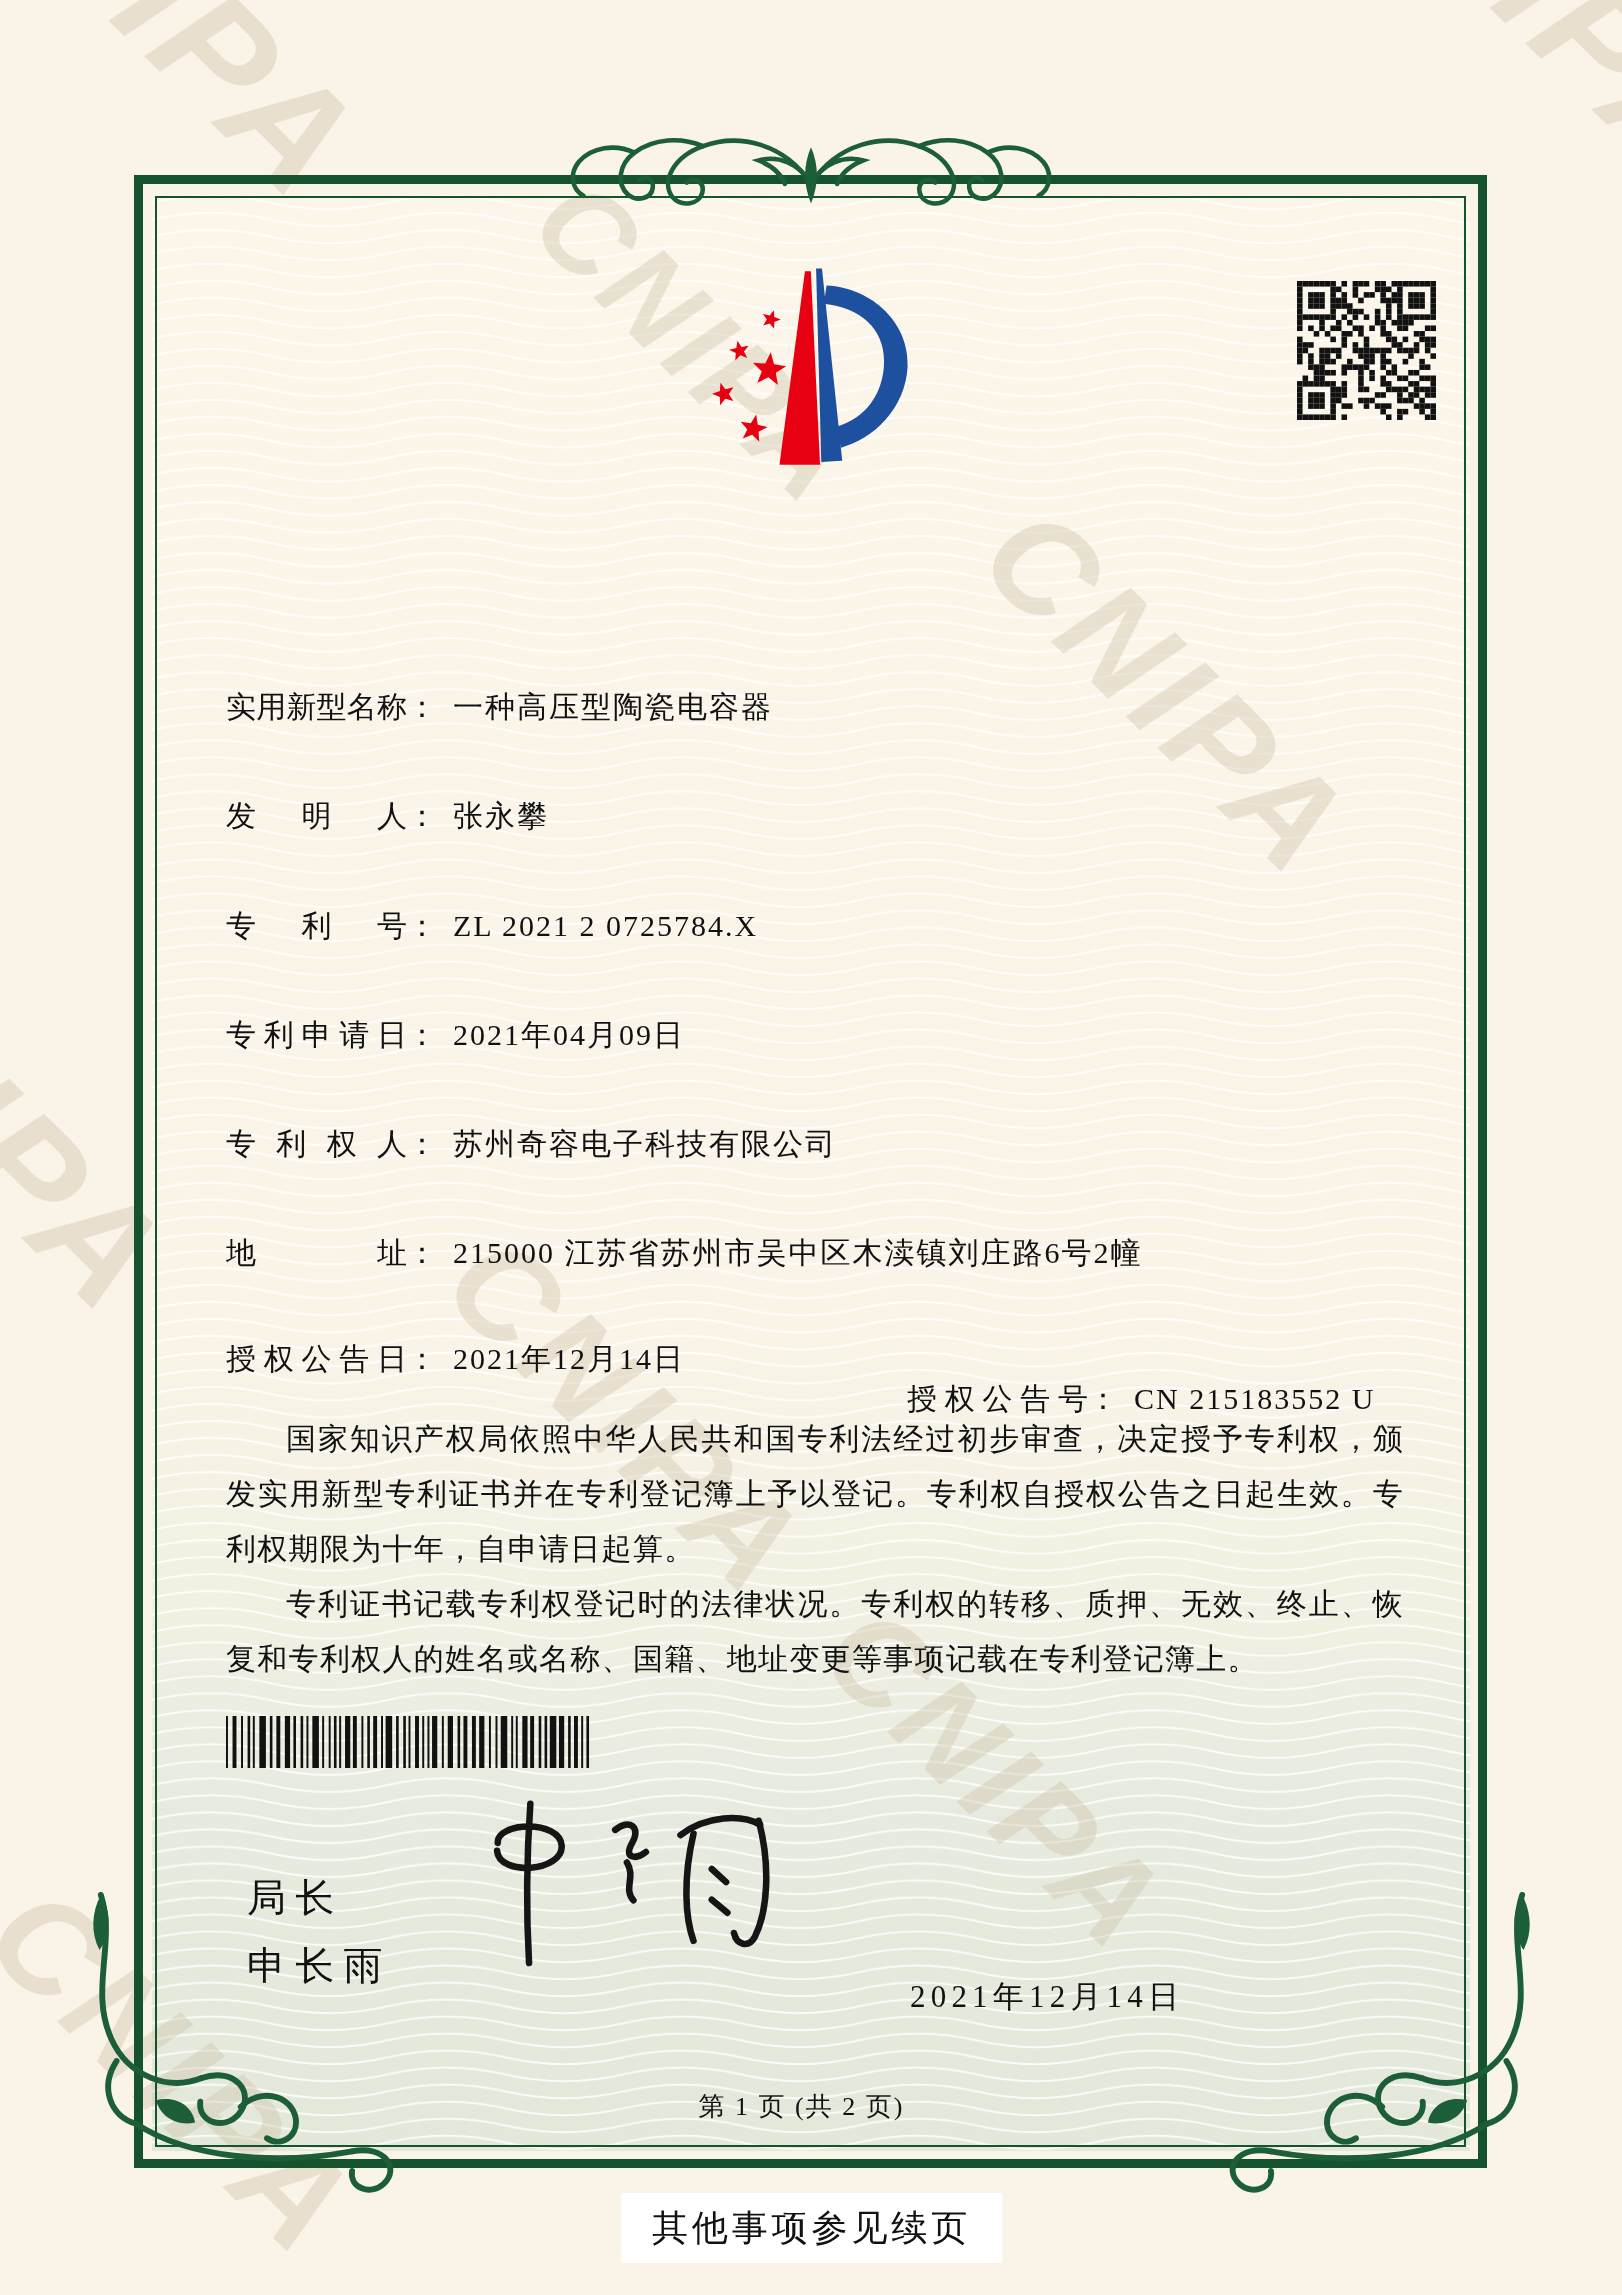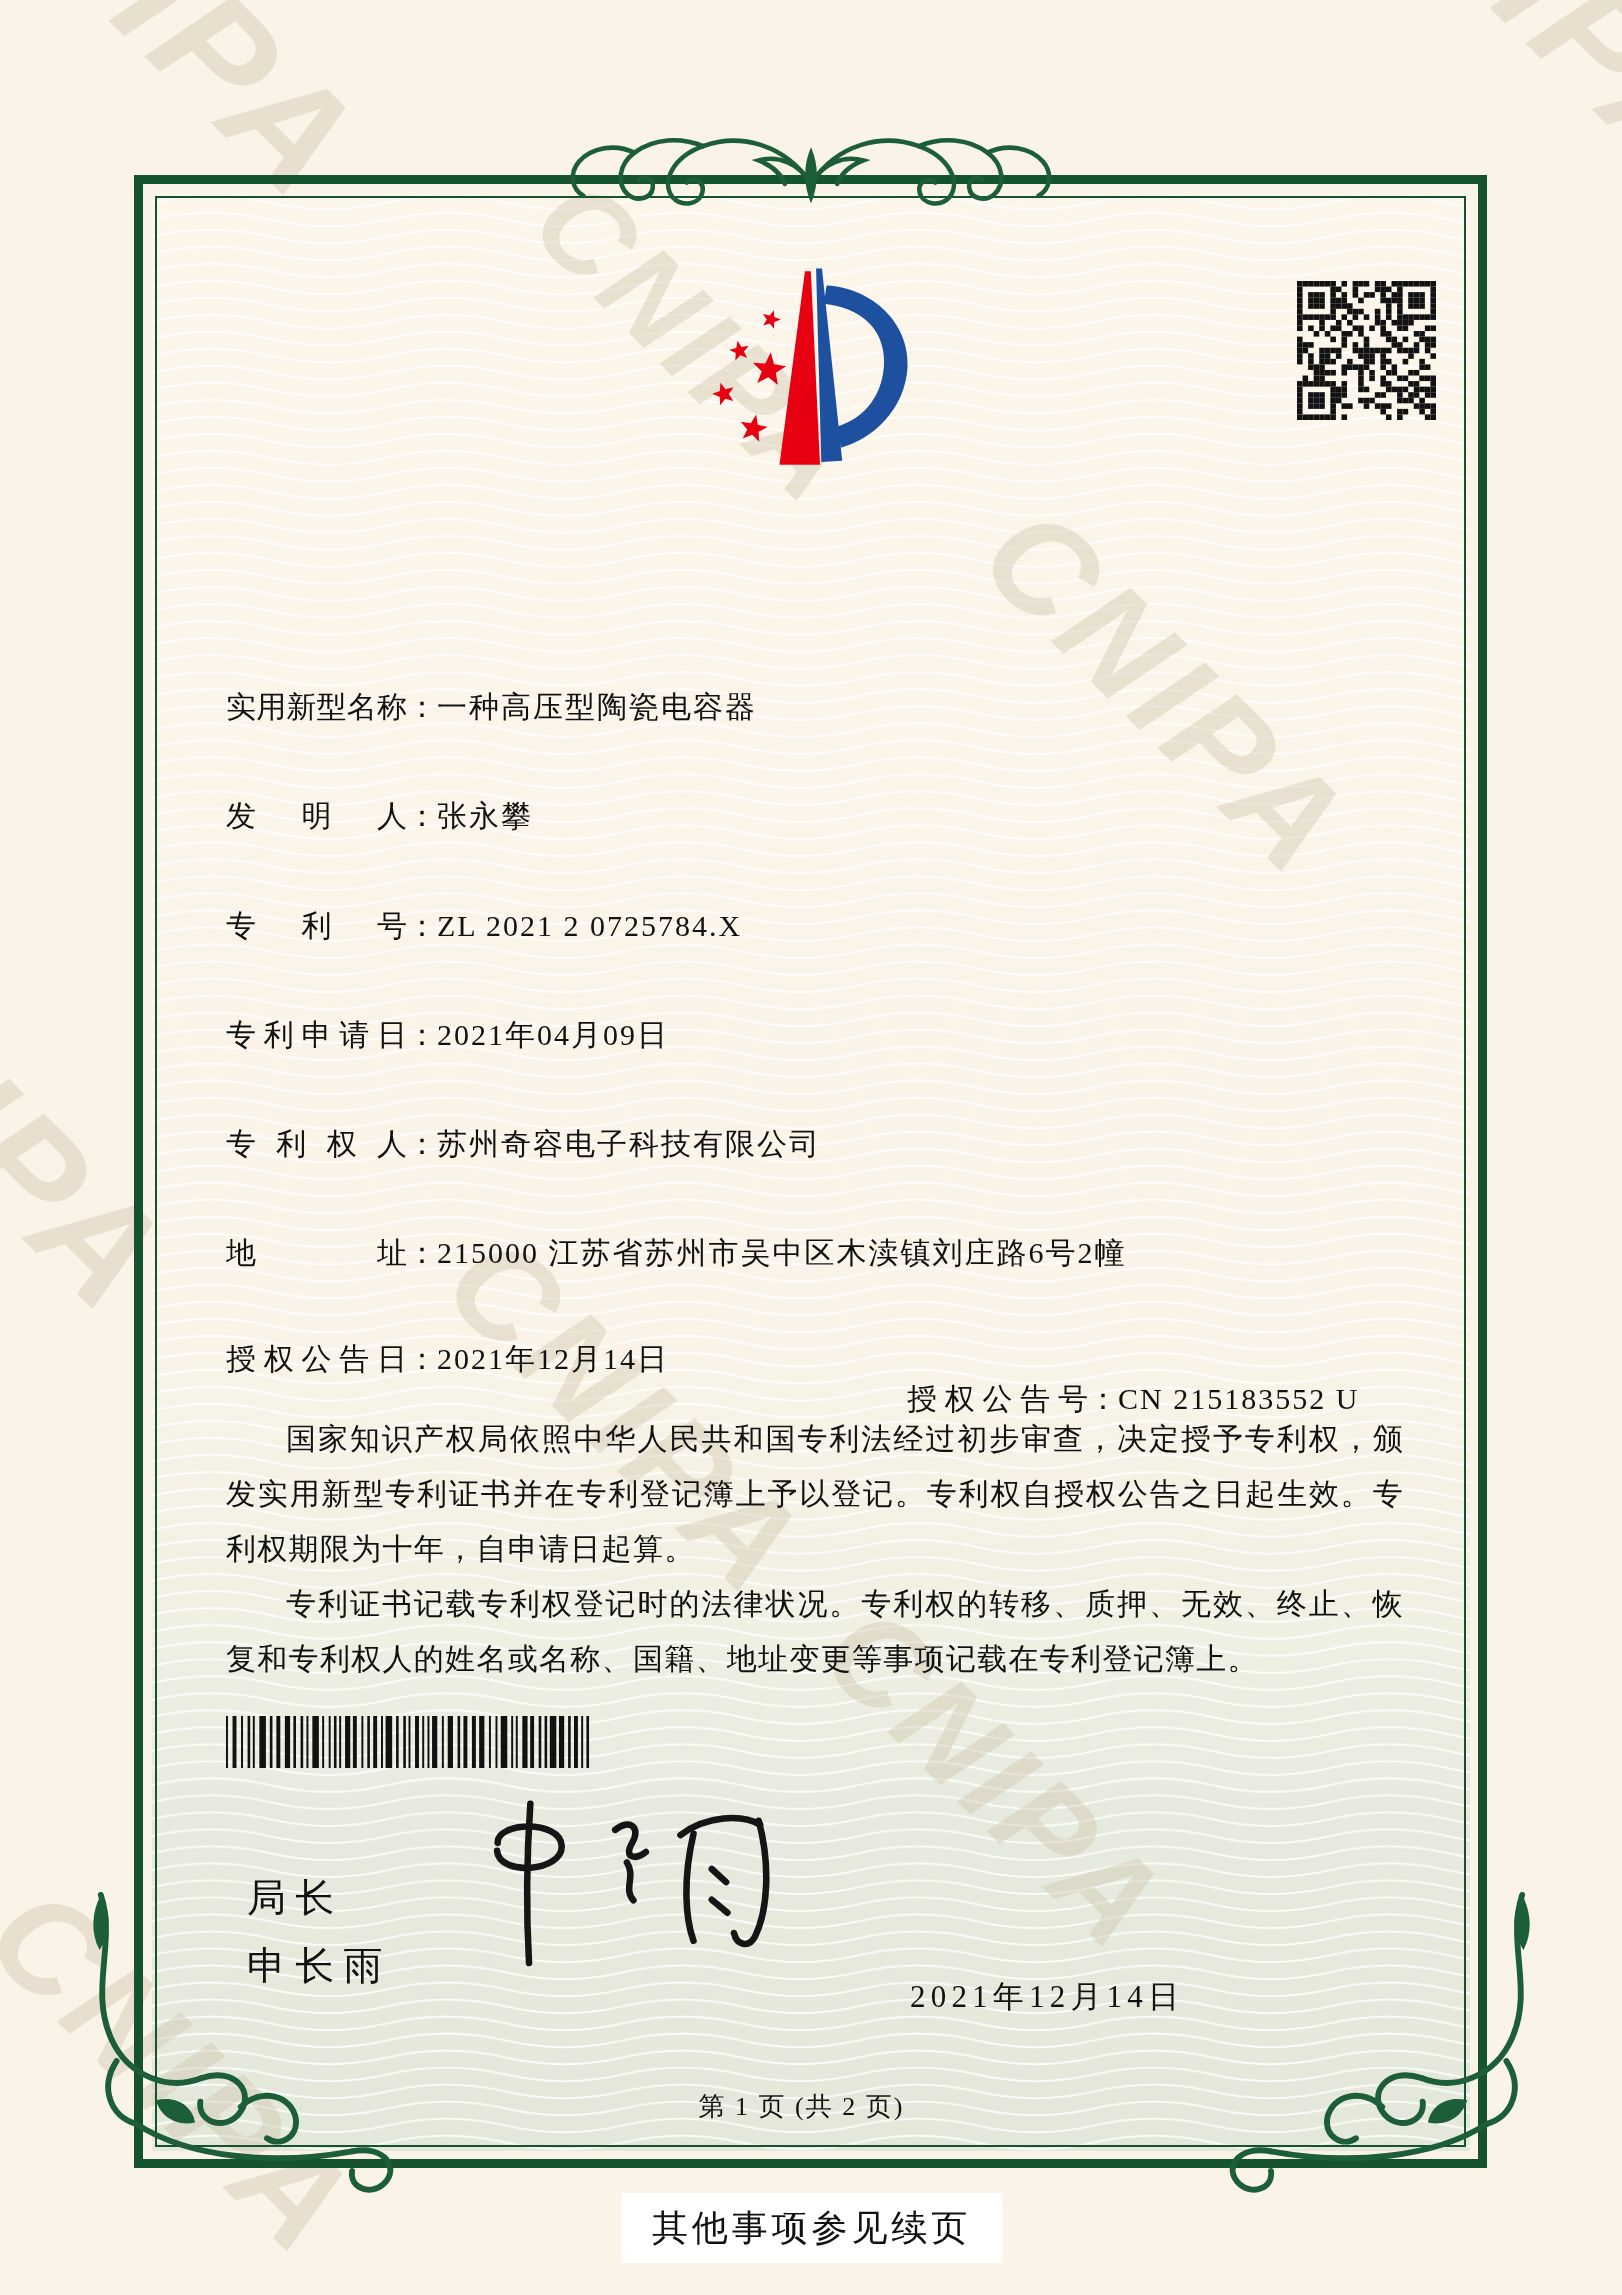--- a/index.html
+++ b/index.html
@@ -20,21 +20,21 @@
   .orn{position:absolute;z-index:5;}
   
   .ct{position:absolute;z-index:4;}
   .cert-no{left:222px;top:287px;font-size:30px;letter-spacing:3.3px;}
   .logo{left:710px;top:262px;width:203px;height:219px;}
   .qr{left:1297px;top:281px;width:139px;height:139px;}
   .title{left:134px;top:489px;width:1335px;text-align:center;font-size:72px;
          font-weight:700;letter-spacing:10.5px;}
   .frow{left:226px;width:1269px;font-size:30px;}
   .flabel{display:inline-block;width:181px;text-align-last:justify;text-justify:inter-character;}
-  .fvalue{letter-spacing:2px;}
+  .fvalue{letter-spacing:2px;margin-left:16px;}
   .fgroup2{position:absolute;left:681px;top:0;}
   .flabel2{display:inline-block;width:181px;text-align-last:justify;margin-top:40px;}
   .paras{left:226px;top:1411px;width:1178px;font-size:30px;line-height:55px;
          text-align:justify;letter-spacing:1.3px;}
   .paras p{margin:0;text-indent:2em;}
   .barcode{left:226px;top:1716px;width:365px;height:52px;}
   .signer{left:247px;top:1864px;font-size:39px;letter-spacing:9.2px;line-height:68px;}
   .sig{left:419px;top:1792px;width:425px;height:186px;}
   .idate{left:910px;top:1976px;font-size:31px;letter-spacing:5.2px;}
   .pageno{left:134px;top:2089px;width:1335px;text-align:center;font-size:26px;letter-spacing:2px;}

